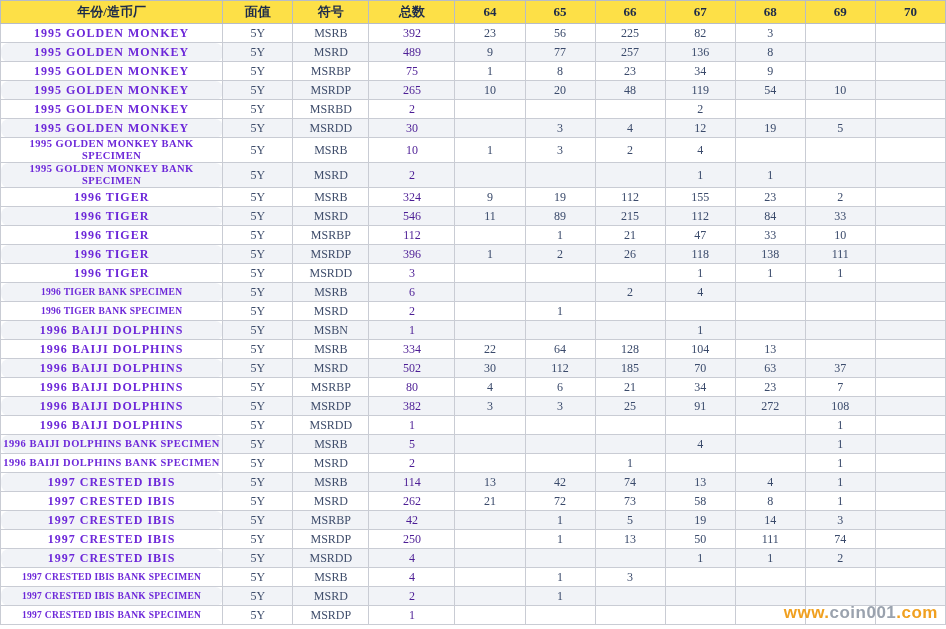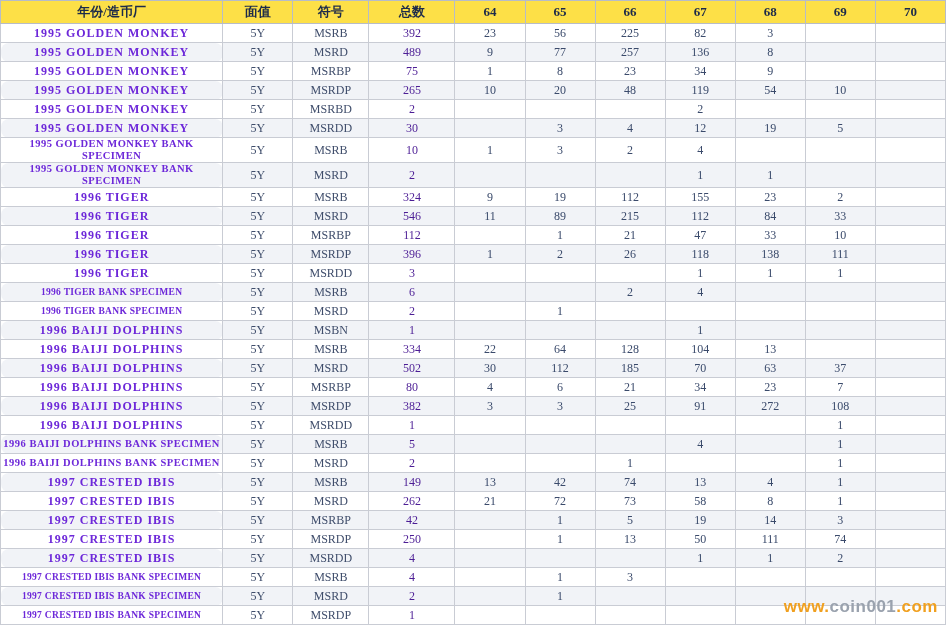--- a/index.html
+++ b/index.html
@@ -51,21 +51,21 @@
     letter-spacing:0.3px;
   }
   td.denom,td.symbol{
     font-size:12px;
     color:#3f4d6b;
   }
   td.total{font-size:12px;color:#4c1d95;}
   .wm{
     position:absolute;
     right:8px;
-    bottom:12px;
+    bottom:6px;
     font-family:"Liberation Sans", sans-serif;
     font-weight:bold;
     font-size:17px;
     letter-spacing:0.5px;
     pointer-events:none;
   }
   .wm .o{color:#f0a020;}
   .wm .g{color:#9aa2ae;}
   .wrap{position:relative;width:946px;height:629px;}
 </style>
@@ -399,21 +399,21 @@
           <td>1</td>
           <td></td>
           <td></td>
           <td>1</td>
           <td></td>
         </tr>
         <tr class="even">
           <td class="name">1997 CRESTED IBIS</td>
           <td class="denom">5Y</td>
           <td class="symbol">MSRB</td>
-          <td class="total">149</td>
+          <td class="total">114</td>
           <td>13</td>
           <td>42</td>
           <td>74</td>
           <td>13</td>
           <td>4</td>
           <td>1</td>
           <td></td>
         </tr>
         <tr class="odd">
           <td class="name">1997 CRESTED IBIS</td>

